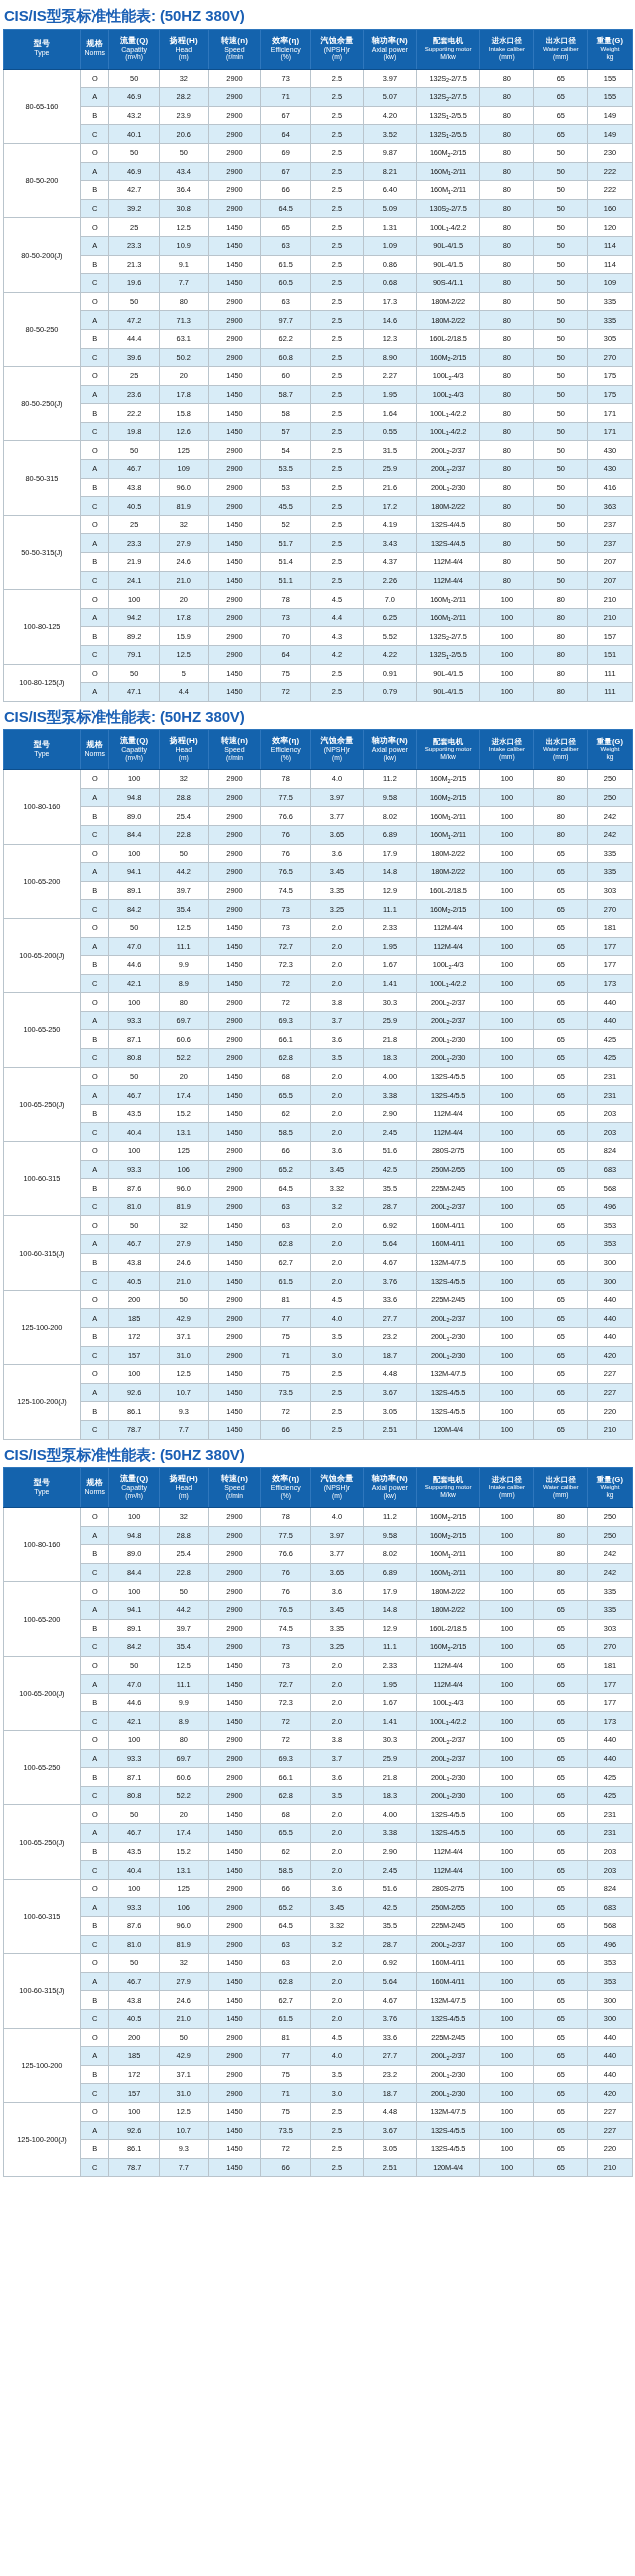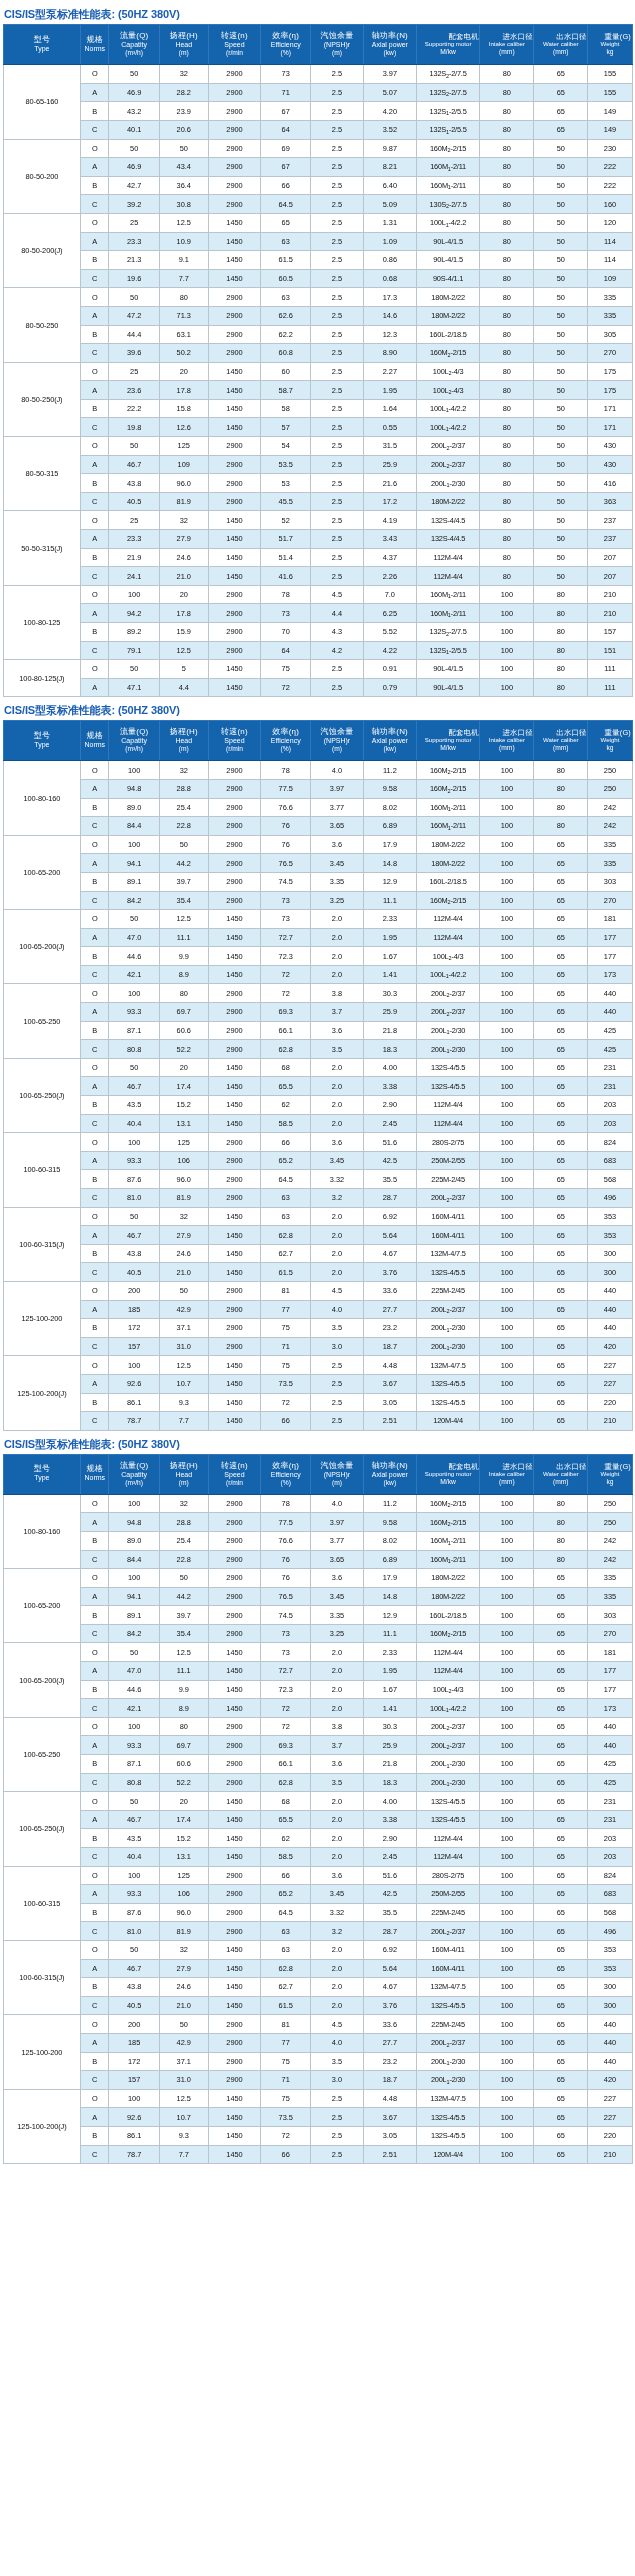--- a/index.html
+++ b/index.html
@@ -13,21 +13,21 @@
     color: #111;
     -webkit-font-smoothing: none;
   }
   .page {
     width: 636px;
     padding: 3.8px 2.6px 6.4px 2.6px;
   }
   .section { margin-bottom: 2.6px; }
 
   .section-title {
-    font-size: 11px;
+    font-size: 15px;
     font-weight: bold;
     color: #1a5fb4;
     letter-spacing: -0.1px;
     padding: 4.5px 1.3px 3.8px 1.3px;
     line-height: 1.1;
     white-space: nowrap;
   }
 
   table.spec {
     width: 630px;
@@ -57,33 +57,33 @@
     font-size: 7px;
     line-height: 1.12;
     padding: 1.9px 0.6px 2.6px 0.6px;
     vertical-align: middle;
     text-align: center;
     height: 40px;
   }
   thead .hz {
     display: block;
     font-size: 8px;
-    font-weight: normal;
+    font-weight: bold;
     letter-spacing: 0.2px;
   }
   thead .he {
     display: block;
     font-size: 7px;
   }
   thead .hu {
     display: block;
     font-size: 6.7px;
   }
   th.small-en .he { font-size: 6.1px; }
-  th.small-en .hz { font-size: 7.4px; text-align: right; }
+  th.small-en .hz { font-size: 7.4px; }
 
   table.spec tbody td {
     border: 0.6px solid #b9c4cc;
     font-size: 7.4px;
     text-align: center;
     vertical-align: middle;
     height: 18.6px;
     padding: 0 0.6px;
     background: #ffffff;
     white-space: nowrap;
@@ -356,21 +356,21 @@
             <td class="motor-cell">180M-2/22</td>
             <td>80</td>
             <td>50</td>
             <td>335</td>
           </tr>
           <tr class="alt">
             <td>A</td>
             <td>47.2</td>
             <td>71.3</td>
             <td>2900</td>
-            <td>62.6</td>
+            <td>97.7</td>
             <td>2.5</td>
             <td>14.6</td>
             <td class="motor-cell">180M-2/22</td>
             <td>80</td>
             <td>50</td>
             <td>335</td>
           </tr>
           <tr>
             <td>B</td>
             <td>44.4</td>
@@ -541,21 +541,21 @@
             <td class="motor-cell">112M-4/4</td>
             <td>80</td>
             <td>50</td>
             <td>207</td>
           </tr>
           <tr class="alt">
             <td>C</td>
             <td>24.1</td>
             <td>21.0</td>
             <td>1450</td>
-            <td>41.6</td>
+            <td>51.1</td>
             <td>2.5</td>
             <td>2.26</td>
             <td class="motor-cell">112M-4/4</td>
             <td>80</td>
             <td>50</td>
             <td>207</td>
           </tr>
           <tr class=" group-start">
             <td class="type-cell" rowspan="4">100-80-125</td>
             <td>O</td>

